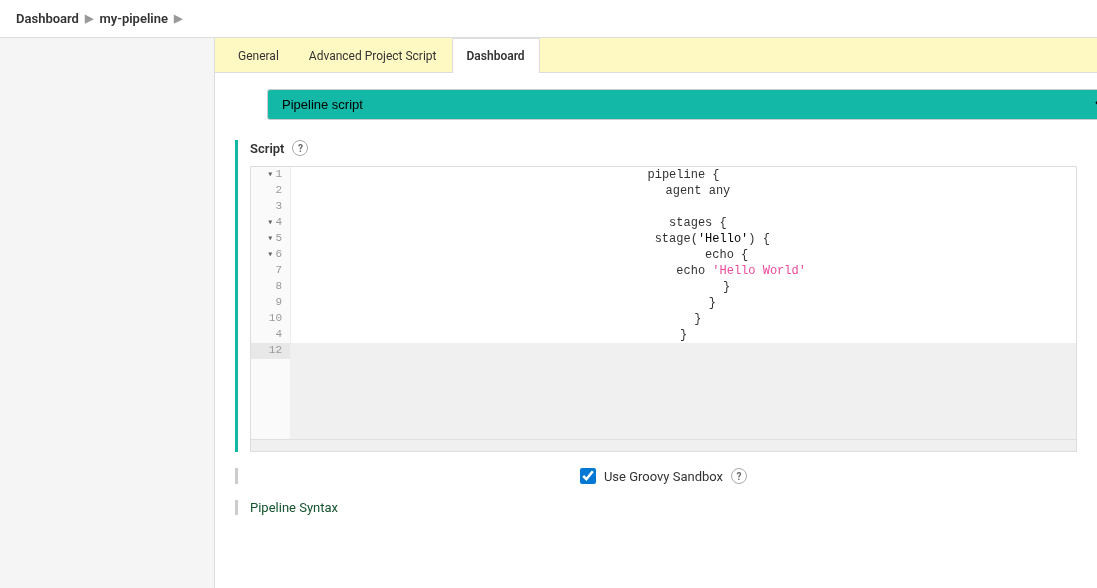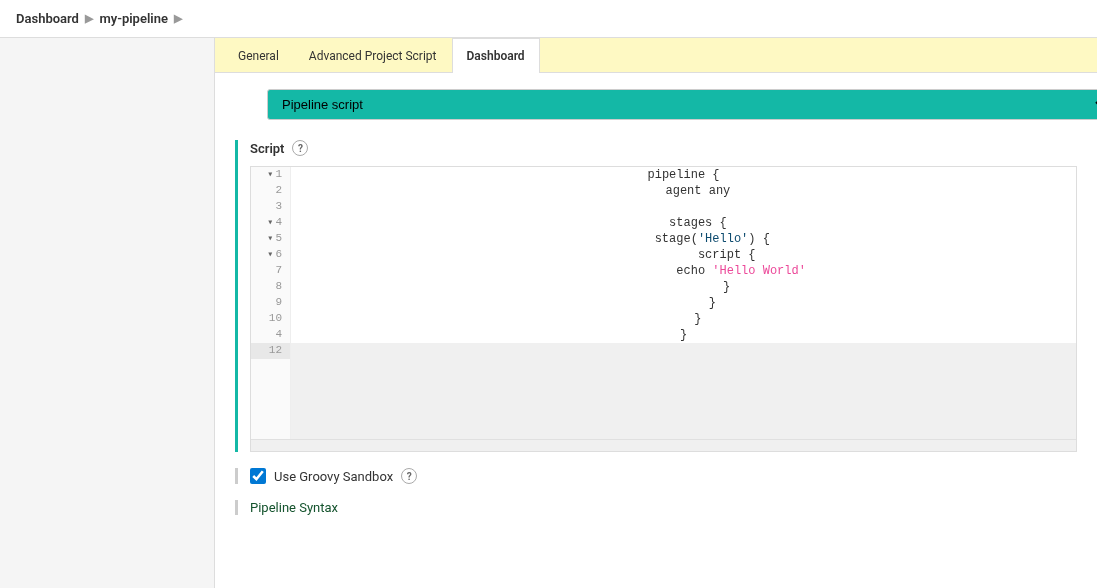--- a/index.html
+++ b/index.html
@@ -191,20 +191,21 @@
     }
 
     
     .groovy-sandbox {
       display: flex;
       align-items: center;
       gap: 8px;
       margin-bottom: 16px;
       border-left: 3px solid #ccc;
       padding-left: 12px;
+      justify-content: center;
     }
     .checkbox-groovy {
       width: 16px;
       height: 16px;
       accent-color: #0078d4;
       cursor: pointer;
     }
     .groovy-label {
       font-size: 13px;
     }
@@ -274,26 +275,26 @@
               <span class="line-content"> </span>
             </div>
 
             <div class="code-line">
               <span class="line-num"><span class="fold-arrow">▾</span>4</span>
               <span class="line-content plain">    stages {</span>
             </div>
 
             <div class="code-line">
               <span class="line-num"><span class="fold-arrow">▾</span>5</span>
-              <span class="line-content">        stage(<span style="color:#0c4a6e">'Hello'</span>) {</span>
+              <span class="line-content">        stage(<span style="color:#000000">'Hello'</span>) {</span>
             </div>
 
             <div class="code-line">
               <span class="line-num"><span class="fold-arrow">▾</span>6</span>
-              <span class="line-content plain">            script {</span>
+              <span class="line-content plain">            echo {</span>
             </div>
 
             <div class="code-line">
               <span class="line-num">7</span>
               <span class="line-content">                echo <span style="color:#ec4899">'Hello World'</span></span>
             </div>
 
             <div class="code-line">
               <span class="line-num">8</span>
               <span class="line-content plain">            }</span>

